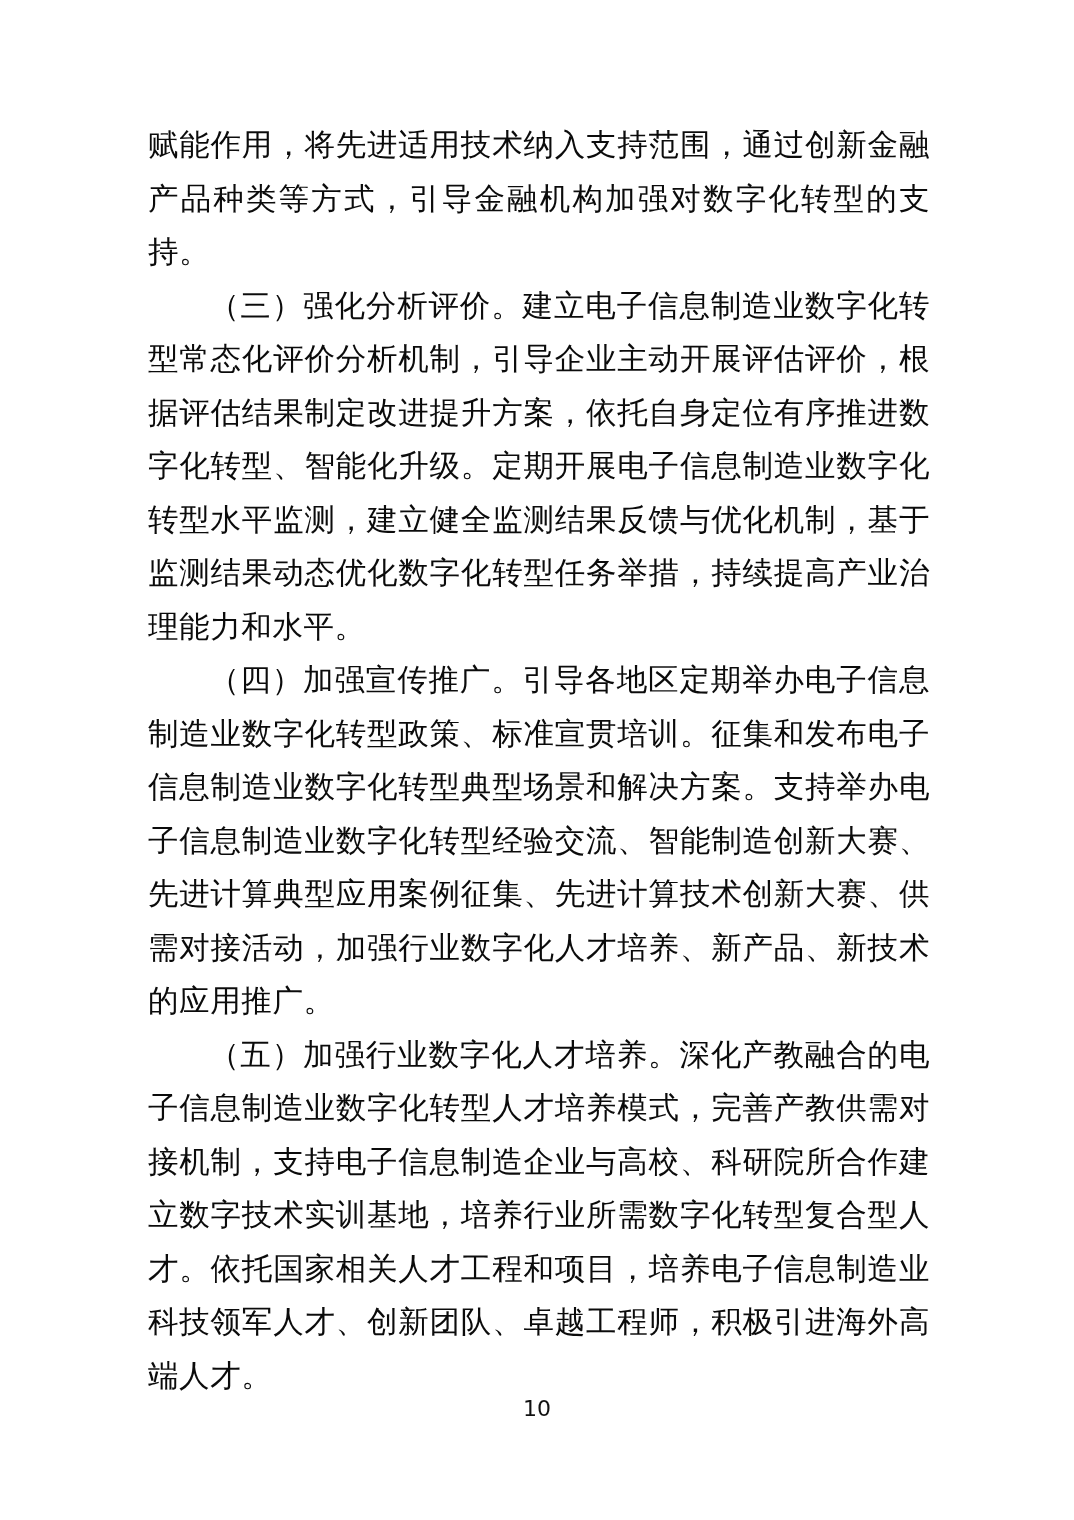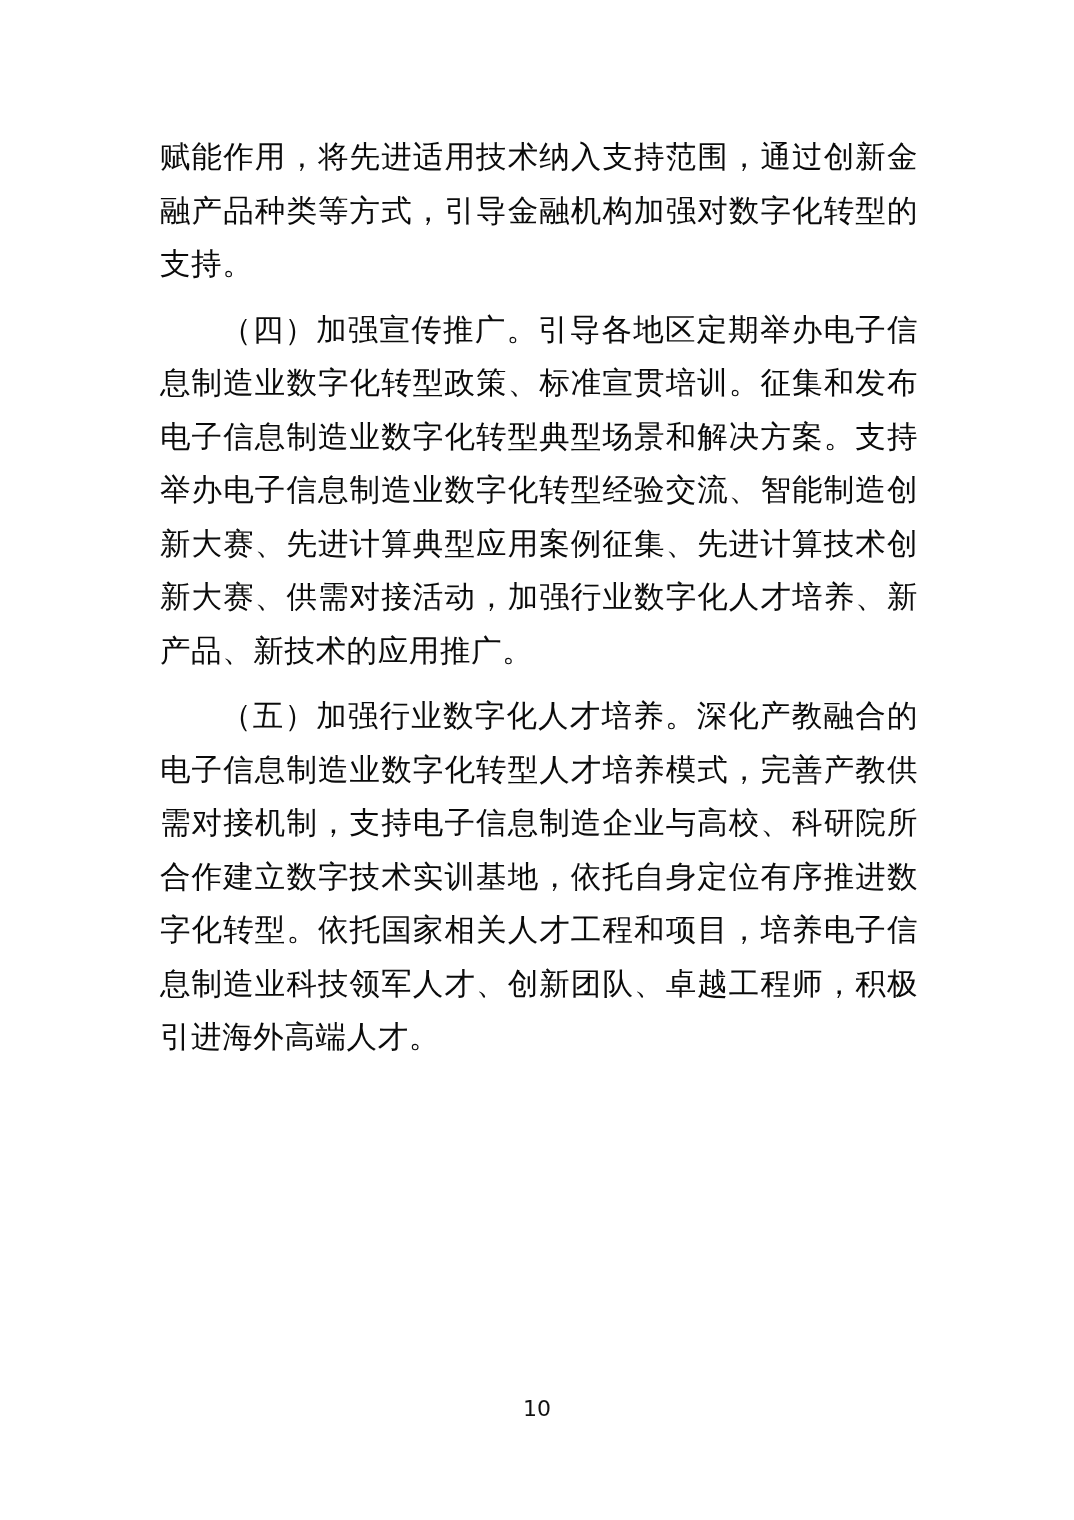--- a/index.html
+++ b/index.html
@@ -28,21 +28,21 @@
     left: 148px;
     top: 118px;
     width: 782px;
   }
   .para {
     font-size: 30.5px;
     line-height: 53.5px;
     letter-spacing: 0.6px;
     text-align: justify;
     text-justify: inter-ideograph;
-    margin: 12px;
+    margin: 0;
     text-indent: 0;
     font-family: "DejaVu Sans", "Liberation Sans", sans-serif;
     font-weight: 400;
     color: #0b0b0b;
   }
   .para.indent {
     text-indent: 61px;
   }
   .footer {
     position: absolute;
@@ -55,17 +55,18 @@
     color: #111;
     font-family: "DejaVu Sans", "Liberation Sans", sans-serif;
   }
 </style>
 </head>
 <body>
 
 <div class="page">
   <div class="content">
     <p class="para">赋能作用，将先进适用技术纳入支持范围，通过创新金融产品种类等方式，引导金融机构加强对数字化转型的支持。</p>
+    <p class="para indent">（三）强化分析评价。建立电子信息制造业数字化转型常态化评价分析机制，引导企业主动开展评估评价，根据评估结果制定改进提升方案，依托自身定位有序推进数字化转型、智能化升级。定期开展电子信息制造业数字化转型水平监测，建立健全监测结果反馈与优化机制，基于监测结果动态优化数字化转型任务举措，持续提高产业治理能力和水平。</p>
     <p class="para indent">（四）加强宣传推广。引导各地区定期举办电子信息制造业数字化转型政策、标准宣贯培训。征集和发布电子信息制造业数字化转型典型场景和解决方案。支持举办电子信息制造业数字化转型经验交流、智能制造创新大赛、先进计算典型应用案例征集、先进计算技术创新大赛、供需对接活动，加强行业数字化人才培养、新产品、新技术的应用推广。</p>
-    <p class="para indent">（五）加强行业数字化人才培养。深化产教融合的电子信息制造业数字化转型人才培养模式，完善产教供需对接机制，支持电子信息制造企业与高校、科研院所合作建立数字技术实训基地，依托自身定位有序推进数字化转型。依托国家相关人才工程和项目，培养电子信息制造业科技领军人才、创新团队、卓越工程师，积极引进海外高端人才。</p>
+    <p class="para indent">（五）加强行业数字化人才培养。深化产教融合的电子信息制造业数字化转型人才培养模式，完善产教供需对接机制，支持电子信息制造企业与高校、科研院所合作建立数字技术实训基地，培养行业所需数字化转型复合型人才。依托国家相关人才工程和项目，培养电子信息制造业科技领军人才、创新团队、卓越工程师，积极引进海外高端人才。</p>
   </div>
   <div class="footer">10</div>
 </div>
 
 </body></html>

